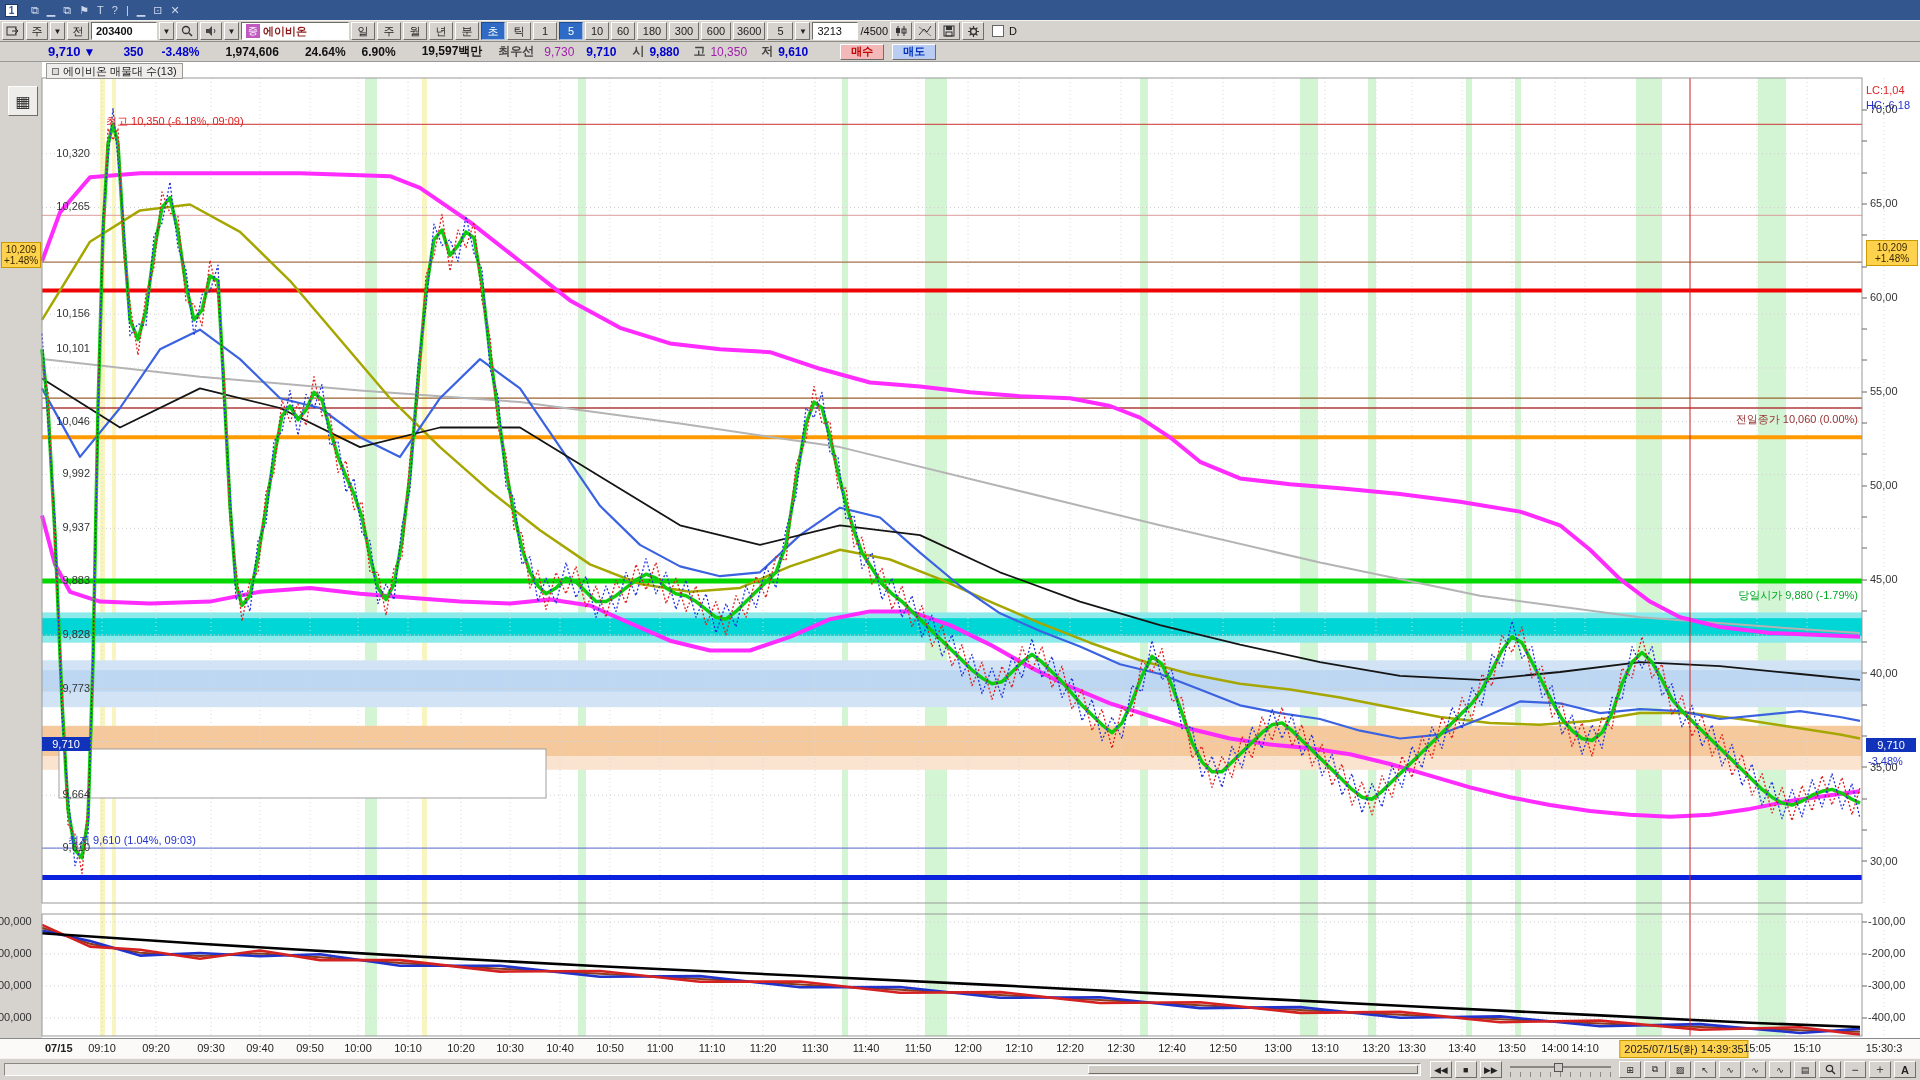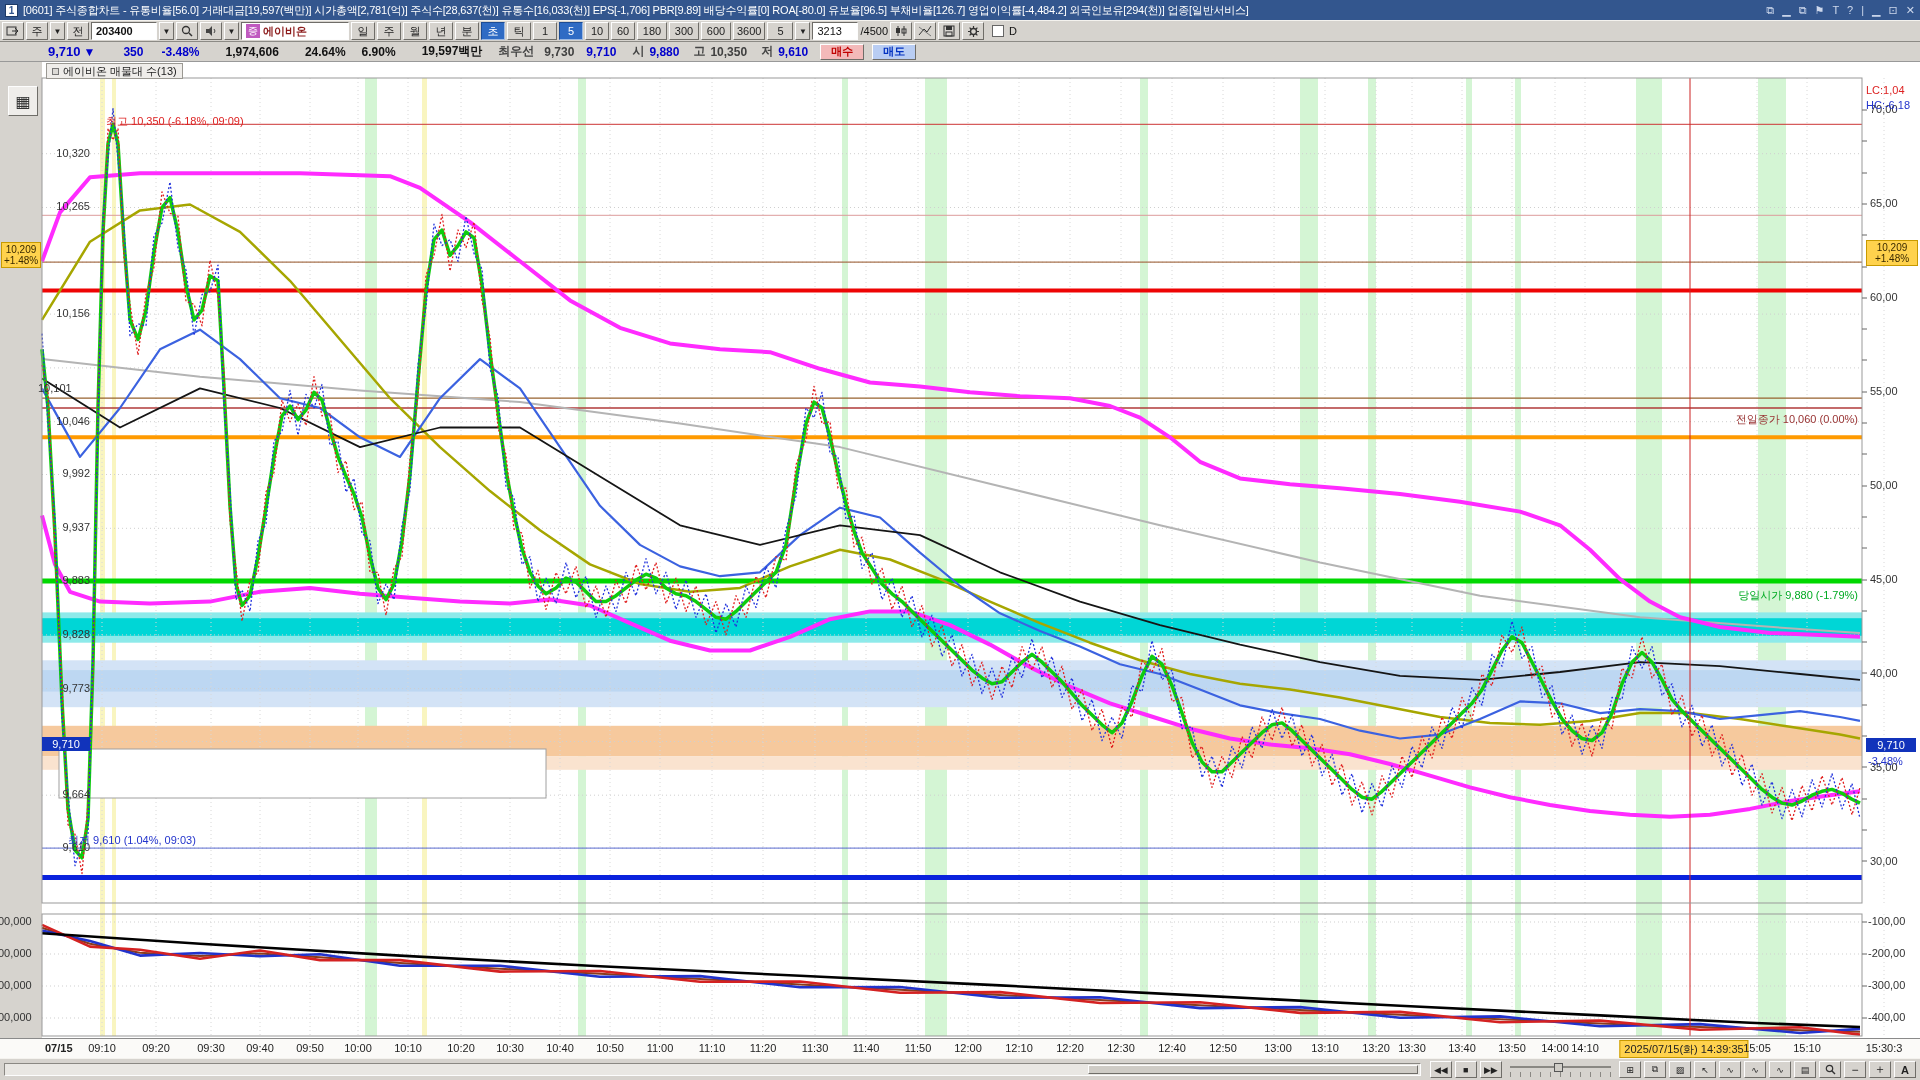--- a/index.html
+++ b/index.html
@@ -26,21 +26,21 @@
   border-color:#fdfdfd #6f6d68 #6f6d68 #fdfdfd;display:flex;align-items:center;justify-content:center;font-size:8px;color:#222}
 .stock-badge{width:14px;height:14px;background:#c05ac0;color:#fff;font-size:10px;display:flex;
   align-items:center;justify-content:center;margin-right:3px}
 .stock-name{color:#8b1a1a;font-weight:bold}
 .icon-btn svg{display:block}
 .cb{width:12px;height:12px;background:#fff;border:1px solid #666;display:inline-block;margin:0 3px 0 6px}
 
 .quotebar{position:absolute;top:42px;left:0;width:1920px;height:20px;background:#d6d3ce;
   border-bottom:1px solid #999;display:flex;align-items:center;font-size:12px;padding-left:48px;z-index:9}
 .q-blue{color:#0000cc;font-weight:bold}
-.q-red{color:#404040;font-weight:bold}
+.q-red{color:#a21caf;font-weight:normal}
 .q-blk{color:#111;font-weight:bold}
 .q-lbl{color:#444;font-weight:bold}
 .trade-btn{height:16px;padding:0 10px;font-size:11px;font-weight:bold;display:flex;align-items:center;
   border:1px solid;border-color:#fdfdfd #6f6d68 #6f6d68 #fdfdfd}
 .buy{background:#f3b9b9;color:#c00000}
 .sell{background:#b9cdf3;color:#0030c0}
 
 .chart-region{position:absolute;top:62px;left:0;width:1920px;height:976px;background:#fff}
 .left-strip{position:absolute;top:62px;left:0;width:42px;height:976px;background:#d6d3ce;z-index:1}
 #chart-svg{position:absolute;top:0;left:0;z-index:2;pointer-events:none}
@@ -72,21 +72,20 @@
 .slider{width:110px;height:14px;position:relative;margin:0 5px;
   background:repeating-linear-gradient(90deg,#8a8883 0 1px,transparent 1px 10px);background-size:100% 5px;background-position:0 9px;background-repeat:no-repeat}
 .slider .rail{position:absolute;top:3px;left:0;width:100%;height:2px;background:#8a8883}
 .slider .knob{position:absolute;top:0;left:44px;width:9px;height:9px;background:#cfccc6;border:1px solid #555}
 </style>
 </head>
 <body>
 
 <div class="titlebar">
   <span class="win-badge">1</span>
-  <span class="title-text">[0601] 주식종합차트 - 유통비율[56.0] 거래대금[19,597(백만)] 시가총액[2,781(억)] 주식수[28,637(천)] 유통수[16,033(천)] EPS[-1,706] PBR[9.89] 배당수익률[0] ROA[-80.0] 유보율[96.5] 부채비율[126.7] 영업이익률[-4,484.2] 외국인보유[294(천)] 업종[일반서비스]</span>
   <span class="win-controls" id="win-controls">
       <span>⧉</span>
       <span>▁</span>
       <span>⧉</span>
       <span>⚑</span>
       <span>T</span>
       <span>?</span>
       <span>|</span>
       <span>▁</span>
       <span>⊡</span>
@@ -188,21 +187,21 @@
   <span class="q-blk" style="margin-left:26px">19,597백만</span>
   <span class="q-lbl" style="margin-left:16px">최우선</span>
   <span class="q-red" style="margin-left:10px">9,730</span>
   <span class="q-blue" style="margin-left:12px">9,710</span>
   <span class="q-lbl" style="margin-left:16px">시</span>
   <span class="q-blue" style="margin-left:5px">9,880</span>
   <span class="q-lbl" style="margin-left:14px">고</span>
   <span class="q-red" style="margin-left:5px">10,350</span>
   <span class="q-lbl" style="margin-left:14px">저</span>
   <span class="q-blue" style="margin-left:5px">9,610</span>
-  <span class="trade-btn buy" style="margin-left:12px">매수</span>
+  <span class="trade-btn buy" style="margin-left:32px">매수</span>
   <span class="trade-btn sell" style="margin-left:8px">매도</span>
 </div>
 
 <div class="chart-region"></div>
 <div class="left-strip"></div>
 <svg id="chart-svg" width="1920" height="1080">
     <rect x="100" y="78" width="5" height="958" fill="#f7f3b0" opacity="0.8"></rect>
     <rect x="112" y="78" width="4" height="958" fill="#f7f3b0" opacity="0.8"></rect>
     <rect x="422" y="78" width="5" height="958" fill="#f7f3b0" opacity="0.8"></rect>
     <rect x="365" y="78" width="12" height="958" fill="#c9f2c9" opacity="0.8"></rect>
@@ -369,21 +368,21 @@
 <div class="chart-tab">
   <span class="sq"></span>
   <span>에이비온 매물대 수(13)</span>
 </div>
 <div class="grid-btn">▦</div>
 
 <div id="chart-labels">
     <div class="axis-lbl" style="left:38px;top:147px;width:52px;text-align:right">10,320</div>
     <div class="axis-lbl" style="left:38px;top:200px;width:52px;text-align:right">10,265</div>
     <div class="axis-lbl" style="left:38px;top:307px;width:52px;text-align:right">10,156</div>
-    <div class="axis-lbl" style="left:38px;top:382px;width:52px;text-align:left">10,101</div>
+    <div class="axis-lbl" style="left:38px;top:342px;width:52px;text-align:right">10,101</div>
     <div class="axis-lbl" style="left:38px;top:415px;width:52px;text-align:right">10,046</div>
     <div class="axis-lbl" style="left:38px;top:467px;width:52px;text-align:right">9,992</div>
     <div class="axis-lbl" style="left:38px;top:521px;width:52px;text-align:right">9,937</div>
     <div class="axis-lbl" style="left:38px;top:574px;width:52px;text-align:right">9,883</div>
     <div class="axis-lbl" style="left:38px;top:628px;width:52px;text-align:right">9,828</div>
     <div class="axis-lbl" style="left:38px;top:682px;width:52px;text-align:right">9,773</div>
     <div class="axis-lbl" style="left:38px;top:788px;width:52px;text-align:right">9,664</div>
     <div class="axis-lbl" style="left:38px;top:841px;width:52px;text-align:right">9,610</div>
     <div class="axis-lbl" style="left:1870px;top:103px">70,00</div>
     <div class="axis-lbl" style="left:1870px;top:197px">65,00</div>

